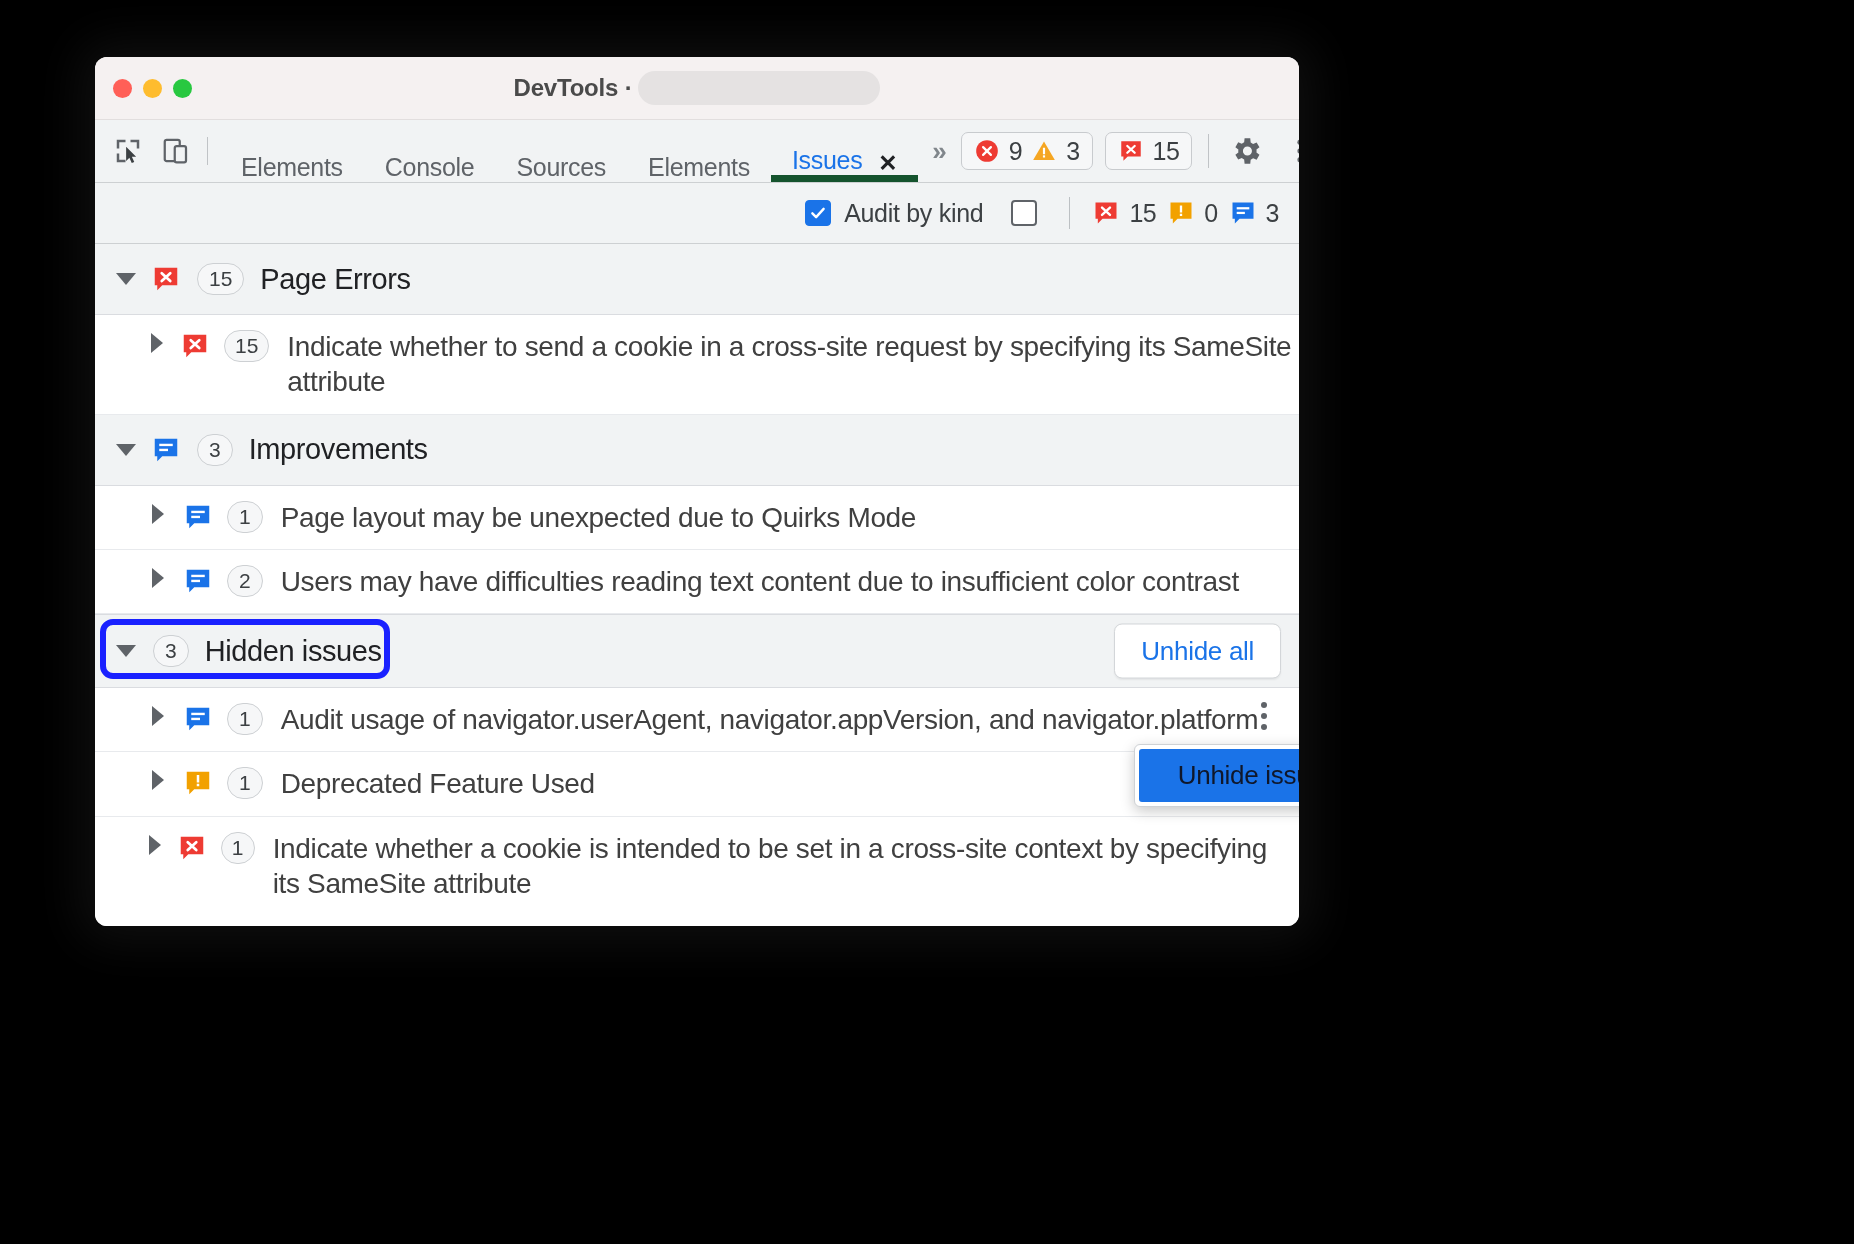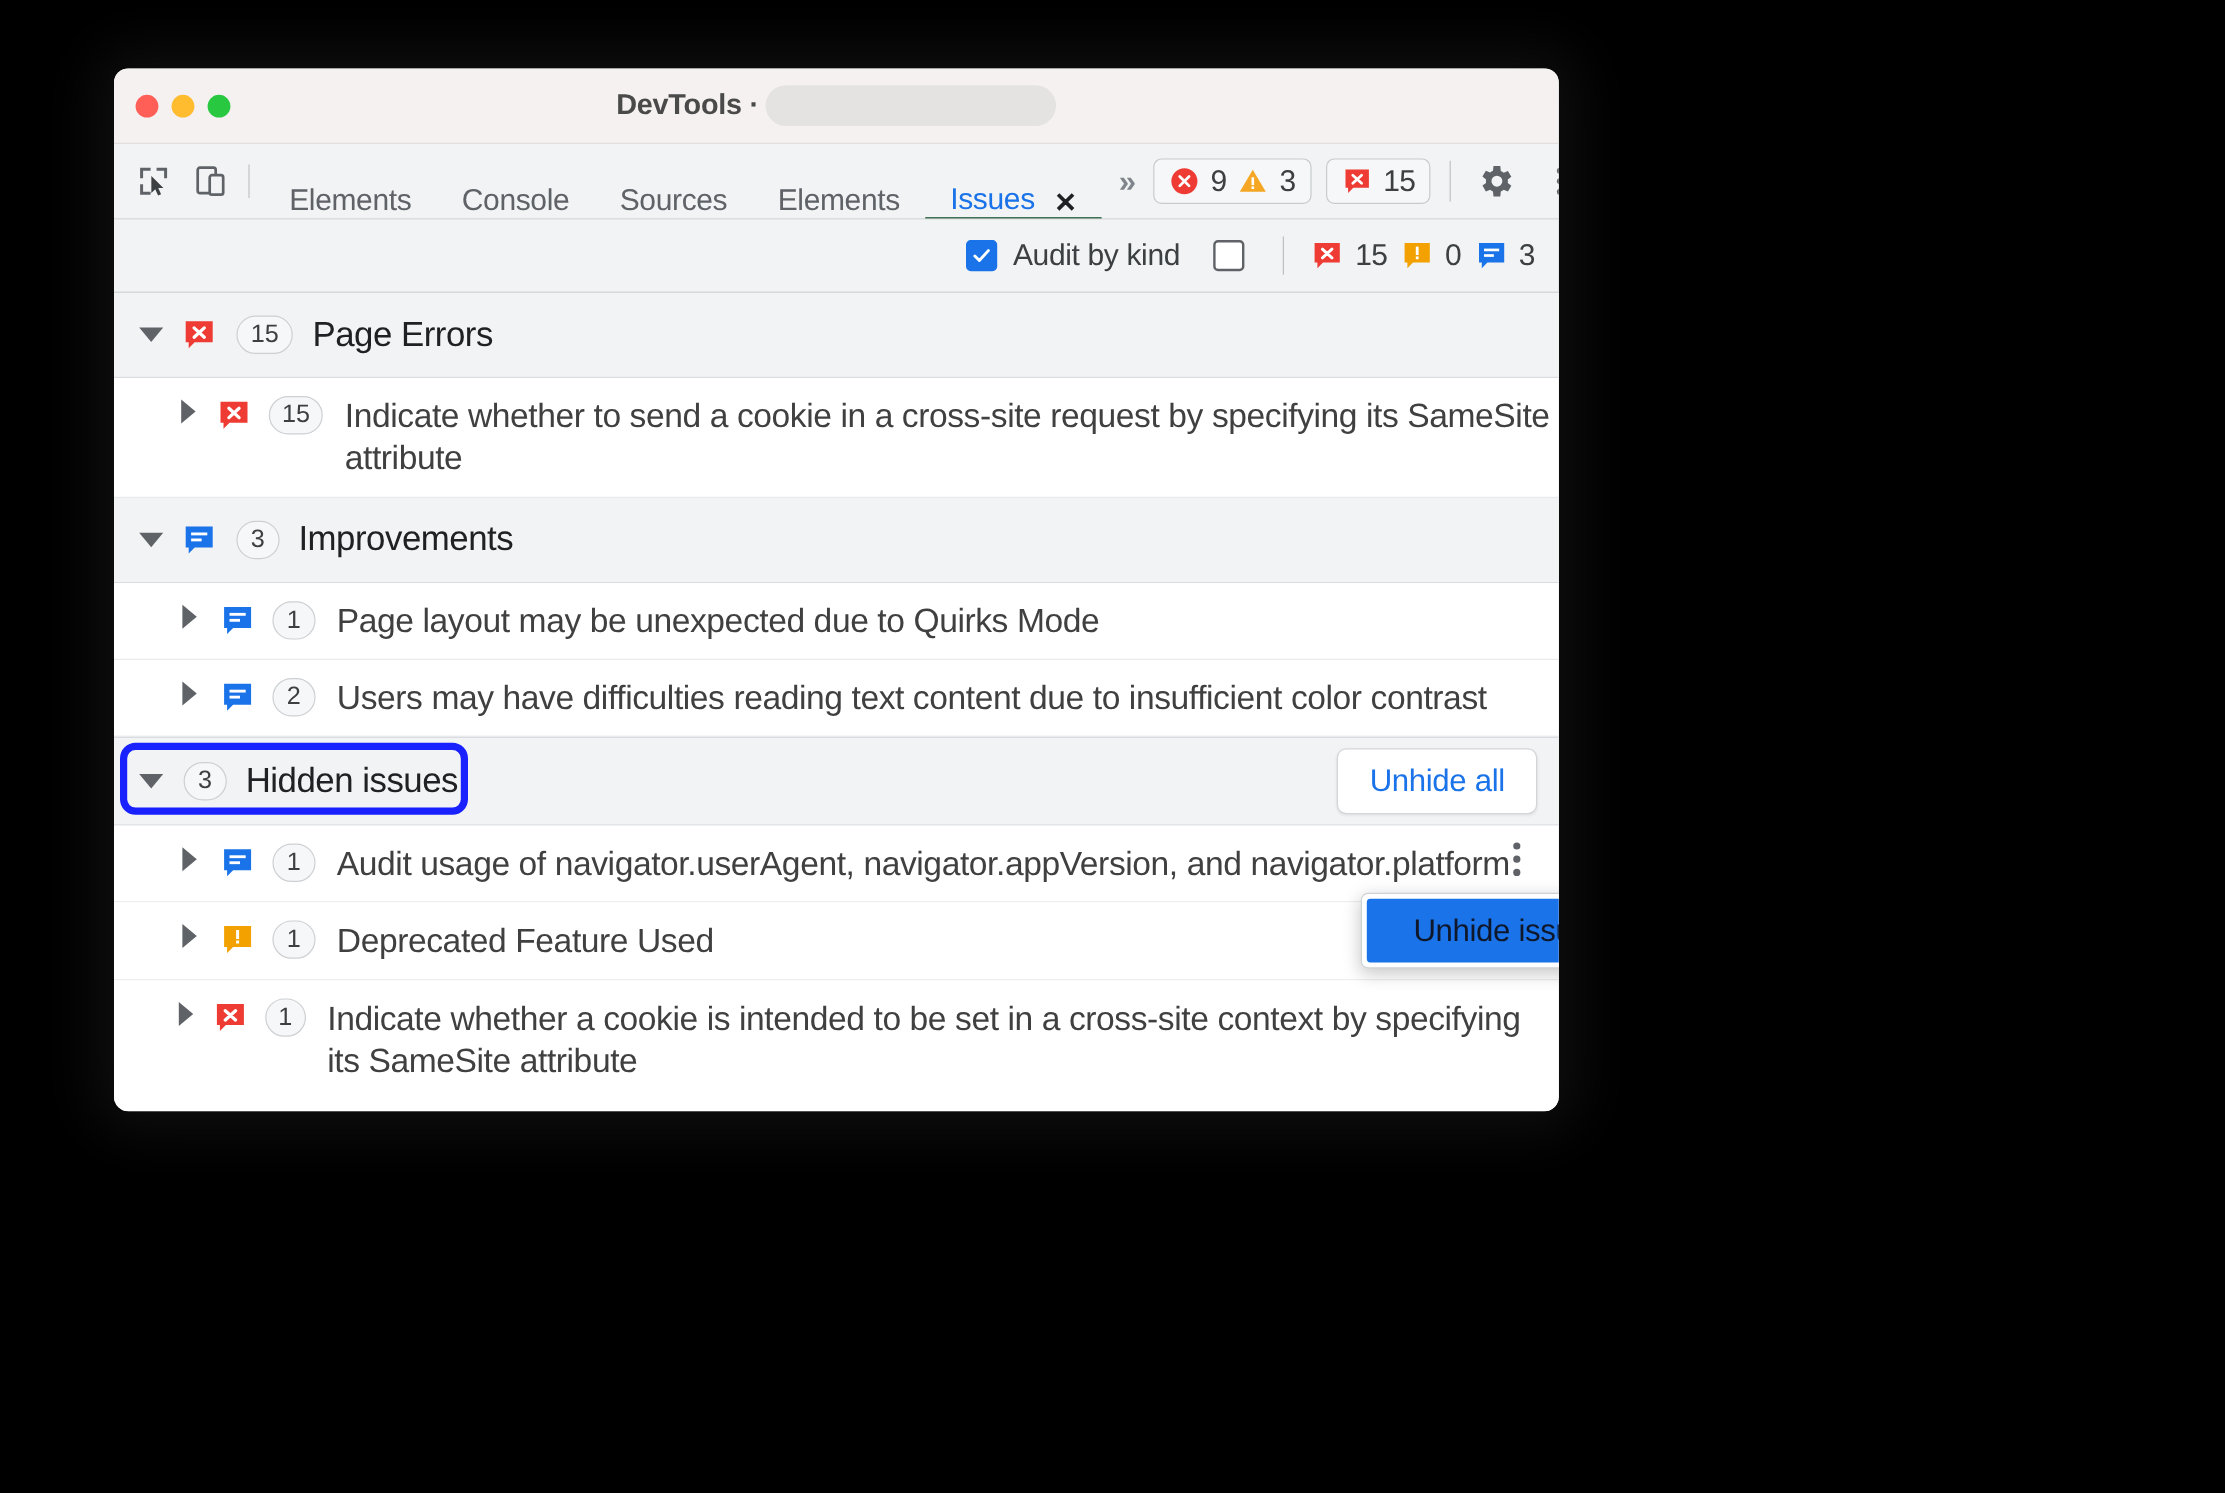--- a/index.html
+++ b/index.html
@@ -111,21 +111,21 @@
     align-items: flex-end;
     padding: 0 21px;
     font-size: 25px;
     color: #5f6368;
     letter-spacing: -0.3px;
     position: relative;
     white-space: nowrap;
   }
   .tab.active {
     color: #1a73e8;
-    border-bottom: 1px solid #14532d;
+    border-bottom: 7px solid #14532d;
   }
   .tab .close-x {
     margin-left: 16px;
     font-size: 23px;
     color: #202124;
     font-weight: 600;
     line-height: 1;
   }
   .chev-more {
     display: flex;

